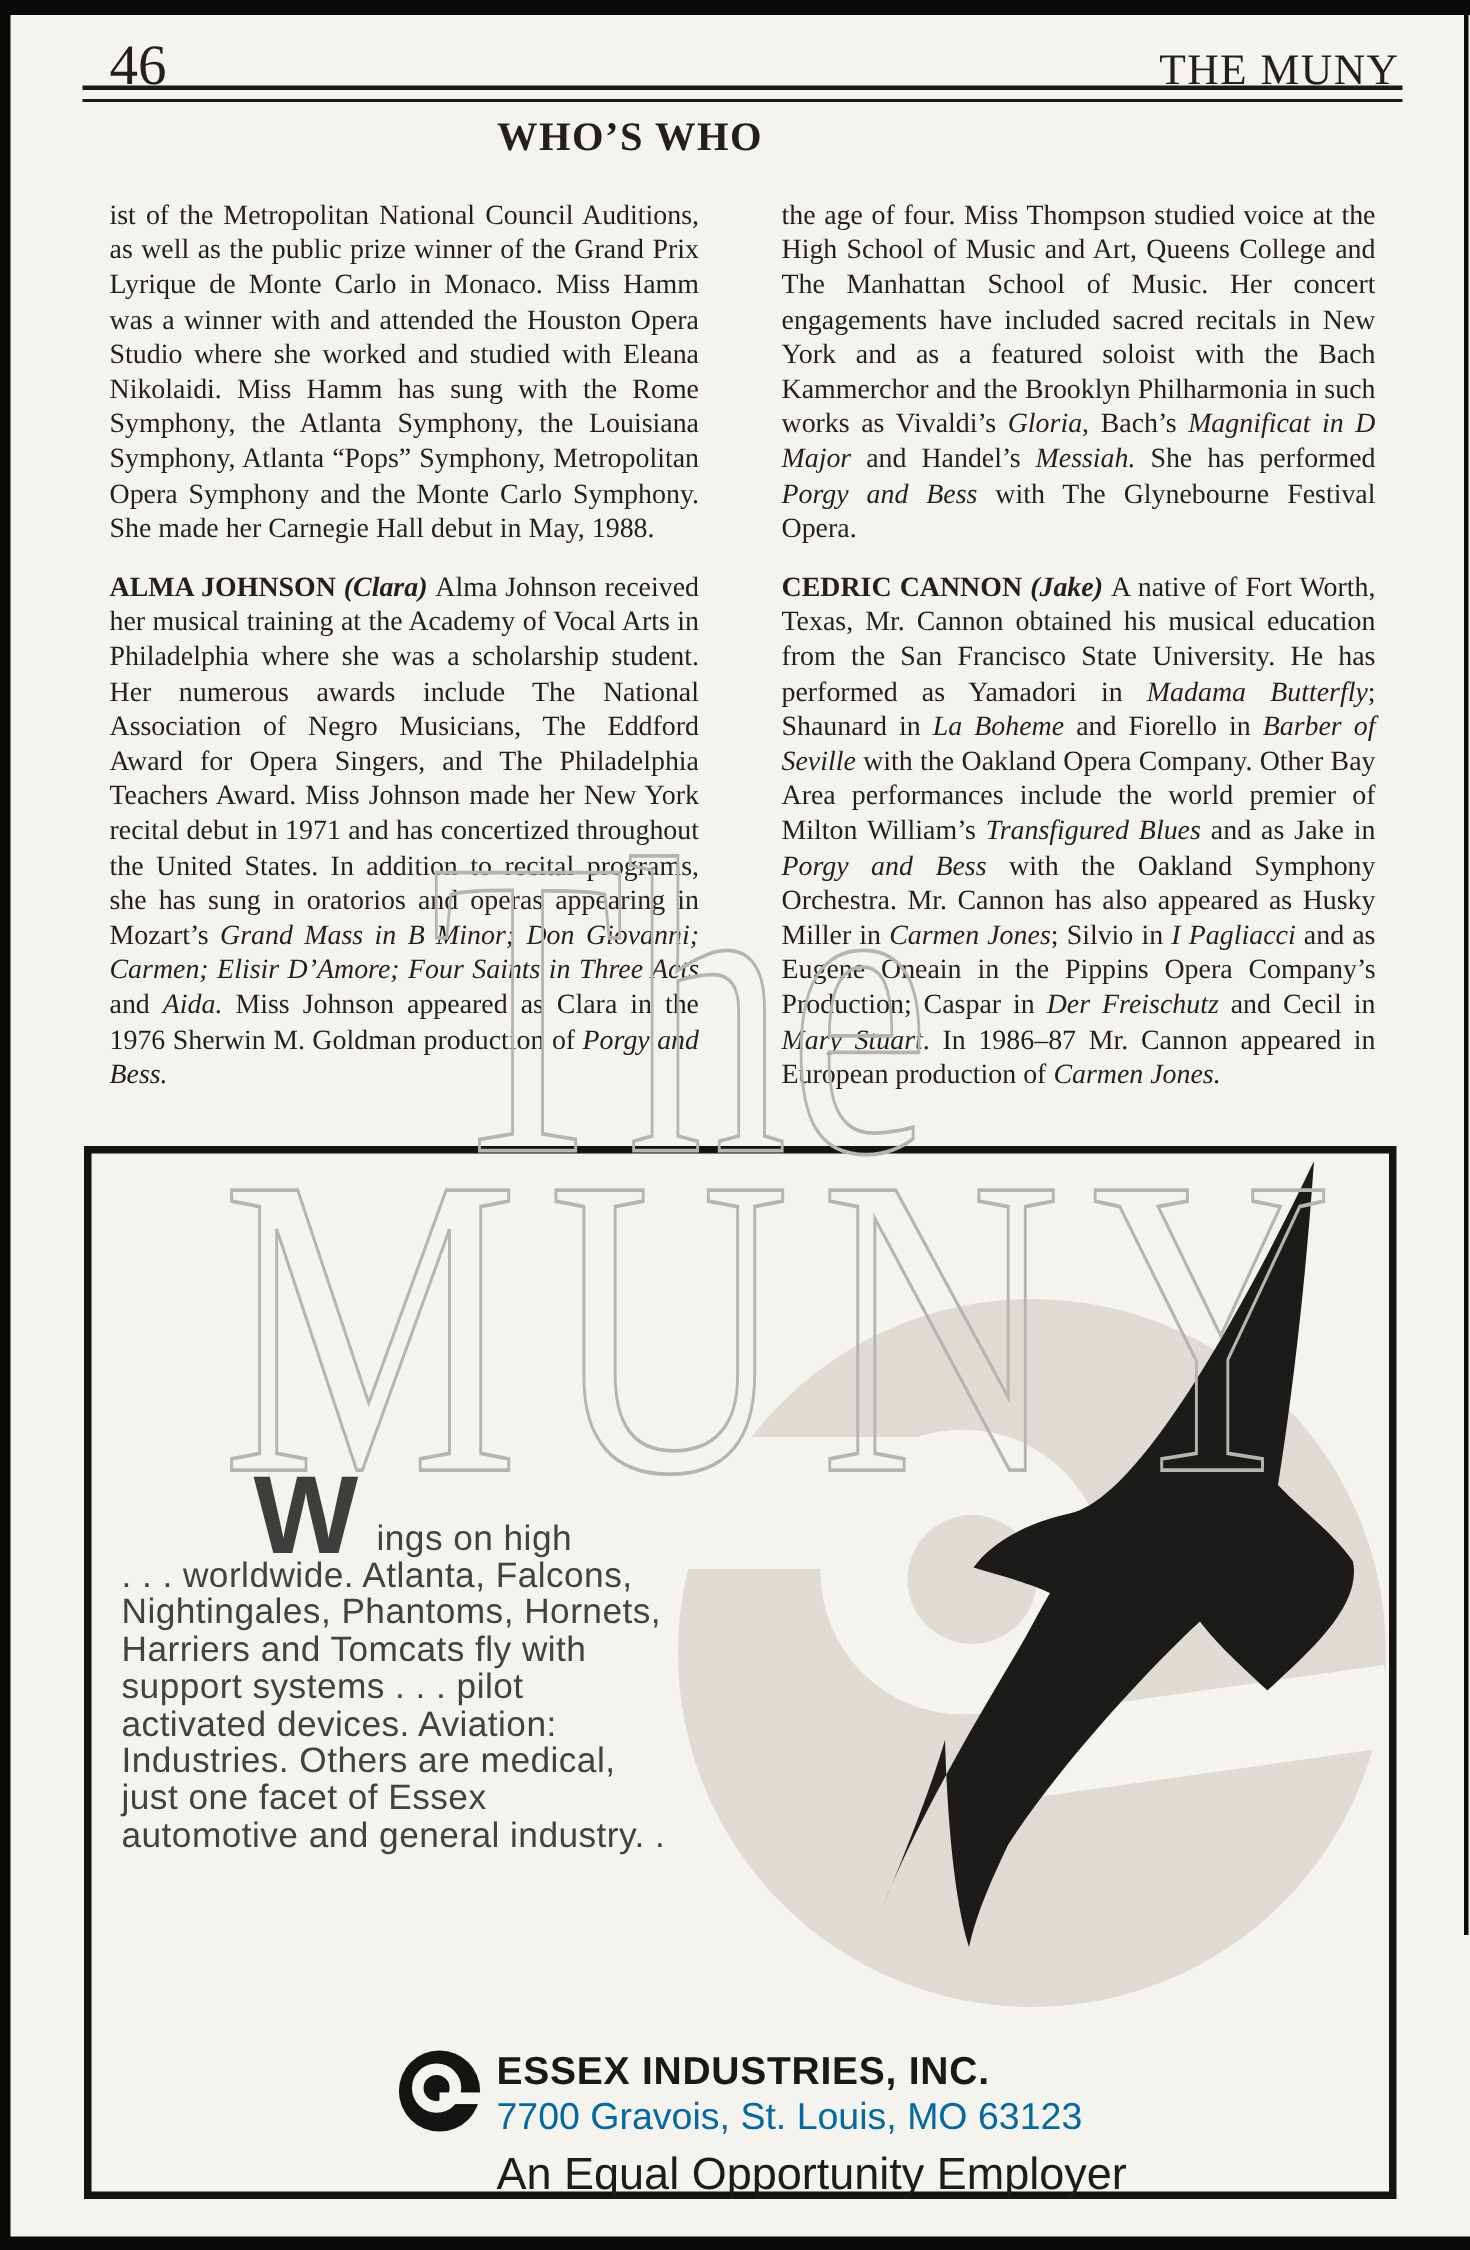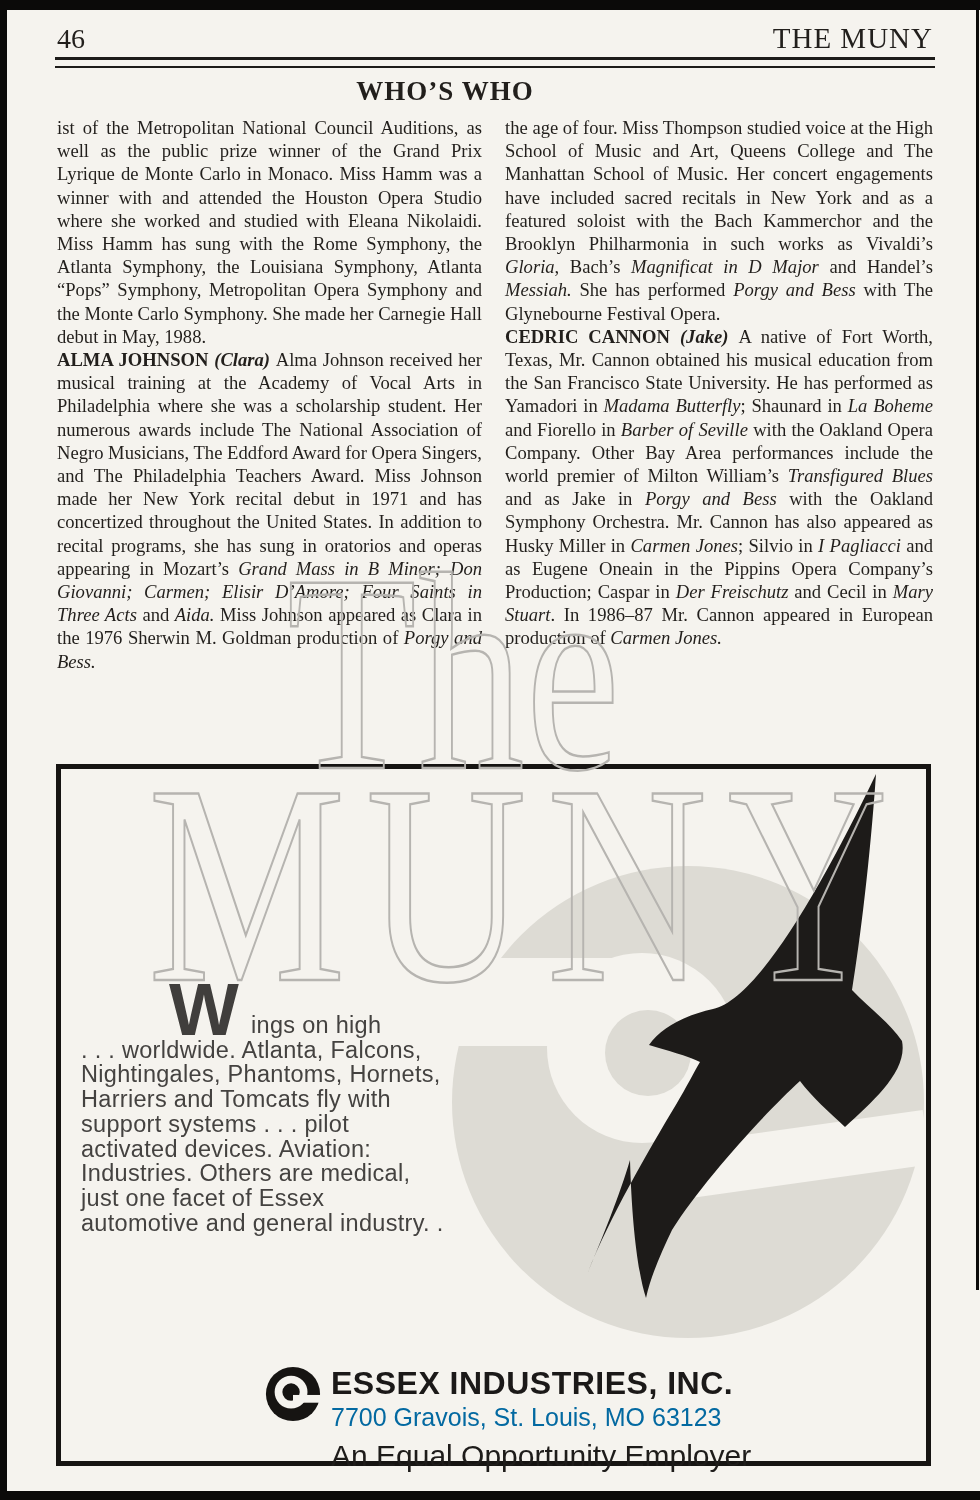--- a/index.html
+++ b/index.html
@@ -7,34 +7,34 @@
         font-family:"Liberation Serif",serif;color:#221f1c;}
   
   .bar{position:absolute;background:#0b0a09;z-index:20;}
   .bar-top{left:0;top:0;width:980px;height:10px;}
   .bar-left{left:0;top:0;width:7px;height:1500px;}
   .bar-bottom{left:0;top:1491px;width:980px;height:9px;}
   .bar-right{left:976px;top:10px;width:3px;height:1280px;}
   
   .hdr{position:absolute;left:57px;top:22px;width:876px;display:flex;
        justify-content:space-between;align-items:baseline;}
-  .pgnum{font-size:28px;}
+  .pgnum{font-size:38px;margin-left:16px;}
   .masthead{font-size:29px;letter-spacing:1px;}
   .rule{position:absolute;left:55px;width:880px;background:#1d1b19;}
   .rule1{top:57px;height:3px;}
   .rule2{top:66px;height:2px;}
   .sect{position:absolute;left:0;top:76px;width:840px;text-align:center;
-        font-size:27px;font-weight:bold;letter-spacing:1px;padding-left:25px;}
+        font-size:27px;font-weight:bold;letter-spacing:1px;}
   
   .columns{position:absolute;left:57px;top:116px;width:876px;height:650px;
            display:flex;gap:23px;overflow:hidden;z-index:1;}
   .col{font-size:18.6px;line-height:23.2px;}
   .col-left{width:425px;}
   .col-right{width:428px;}
-  .bio{margin:0;text-align:justify;}
+  .bio{margin:16px;text-align:justify;}
   .s-n{font-style:normal;}
   .s-b{font-weight:bold;}
   .s-i{font-style:italic;}
   .s-bi{font-weight:bold;font-style:italic;}
   
   .wm{position:absolute;z-index:8;pointer-events:none;color:transparent;
       -webkit-text-stroke:2.5px #b6b4b0;font-family:"Liberation Serif",serif;
       line-height:1;white-space:nowrap;}
   .wm1{left:287px;top:531px;font-size:283px;letter-spacing:2px;
        transform:scaleX(0.75);transform-origin:left top;}
@@ -47,21 +47,21 @@
   .ad-copy{position:absolute;left:20px;top:244px;width:420px;
            font-family:"Liberation Sans",sans-serif;font-size:23.5px;
            line-height:24.7px;color:#444240;letter-spacing:0.3px;z-index:2;}
   .ad-line{white-space:nowrap;}
   .ad-line.first{margin-left:170px;}
   .dropcap{position:absolute;left:88px;top:-40px;font-size:74px;font-weight:bold;
            color:#403e3c;line-height:1;}
   .ad-footer{position:absolute;left:203px;top:596px;display:flex;
              align-items:flex-start;gap:9px;z-index:2;
              font-family:"Liberation Sans",sans-serif;}
-  .company{font-size:32px;font-weight:bold;color:#1b1918;letter-spacing:0.5px;}
+  .company{font-size:26px;font-weight:bold;color:#1b1918;letter-spacing:0.5px;}
   .address{font-size:25px;margin-top:1px;color:#0369a1;}
   .eoe{font-size:30px;margin-top:7px;color:#1e1c1a;}
 </style>
 </head>
 <body>
 
 <div class="page">
 
   <div class="bar bar-top"></div>
   <div class="bar bar-left"></div>

